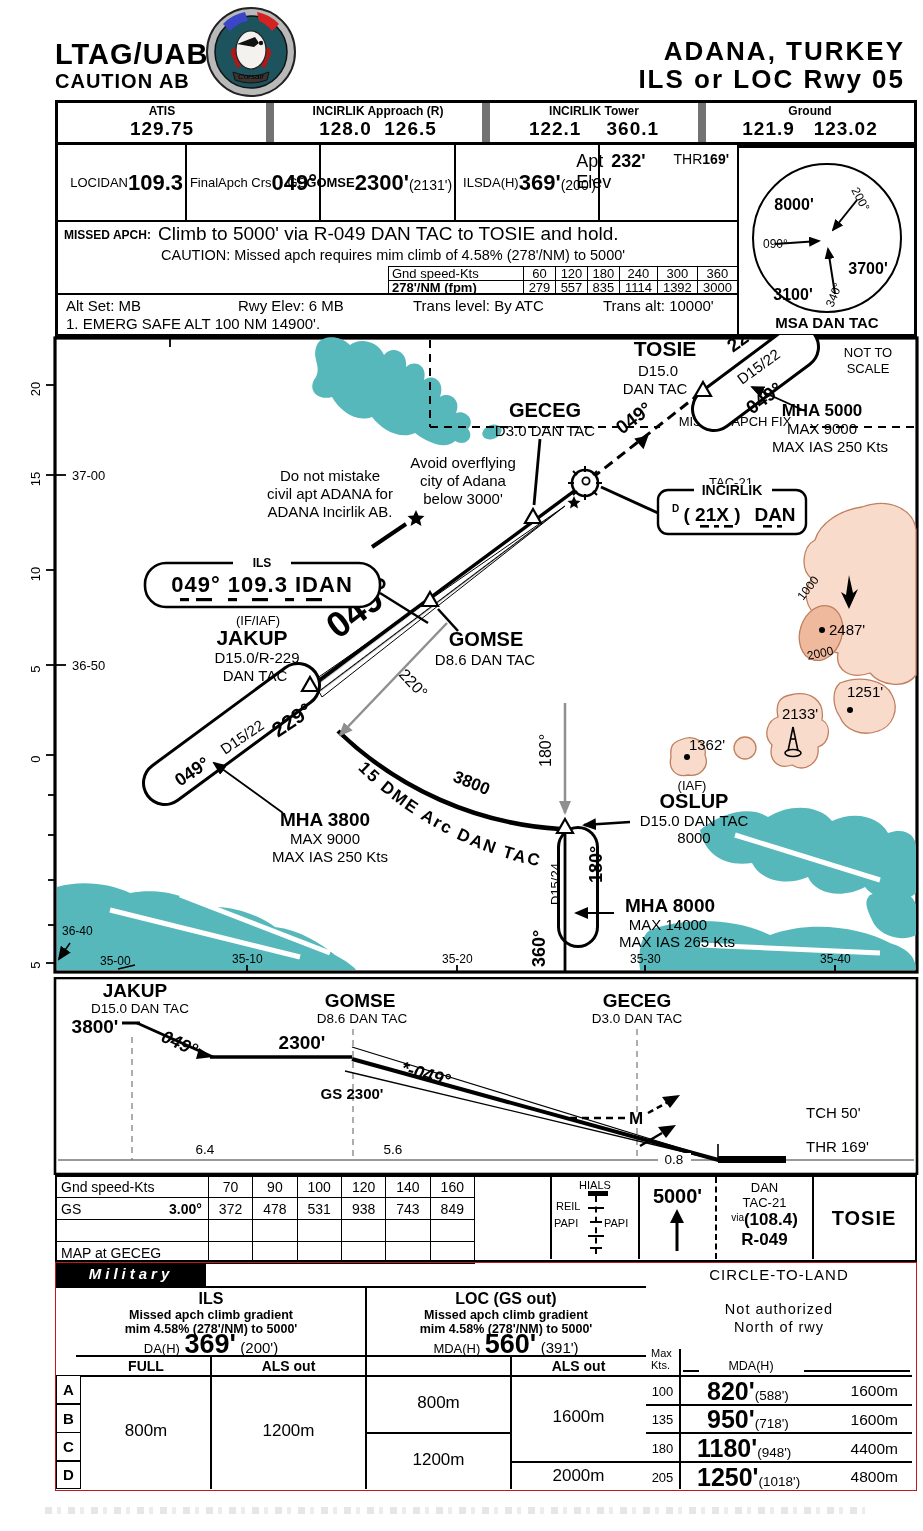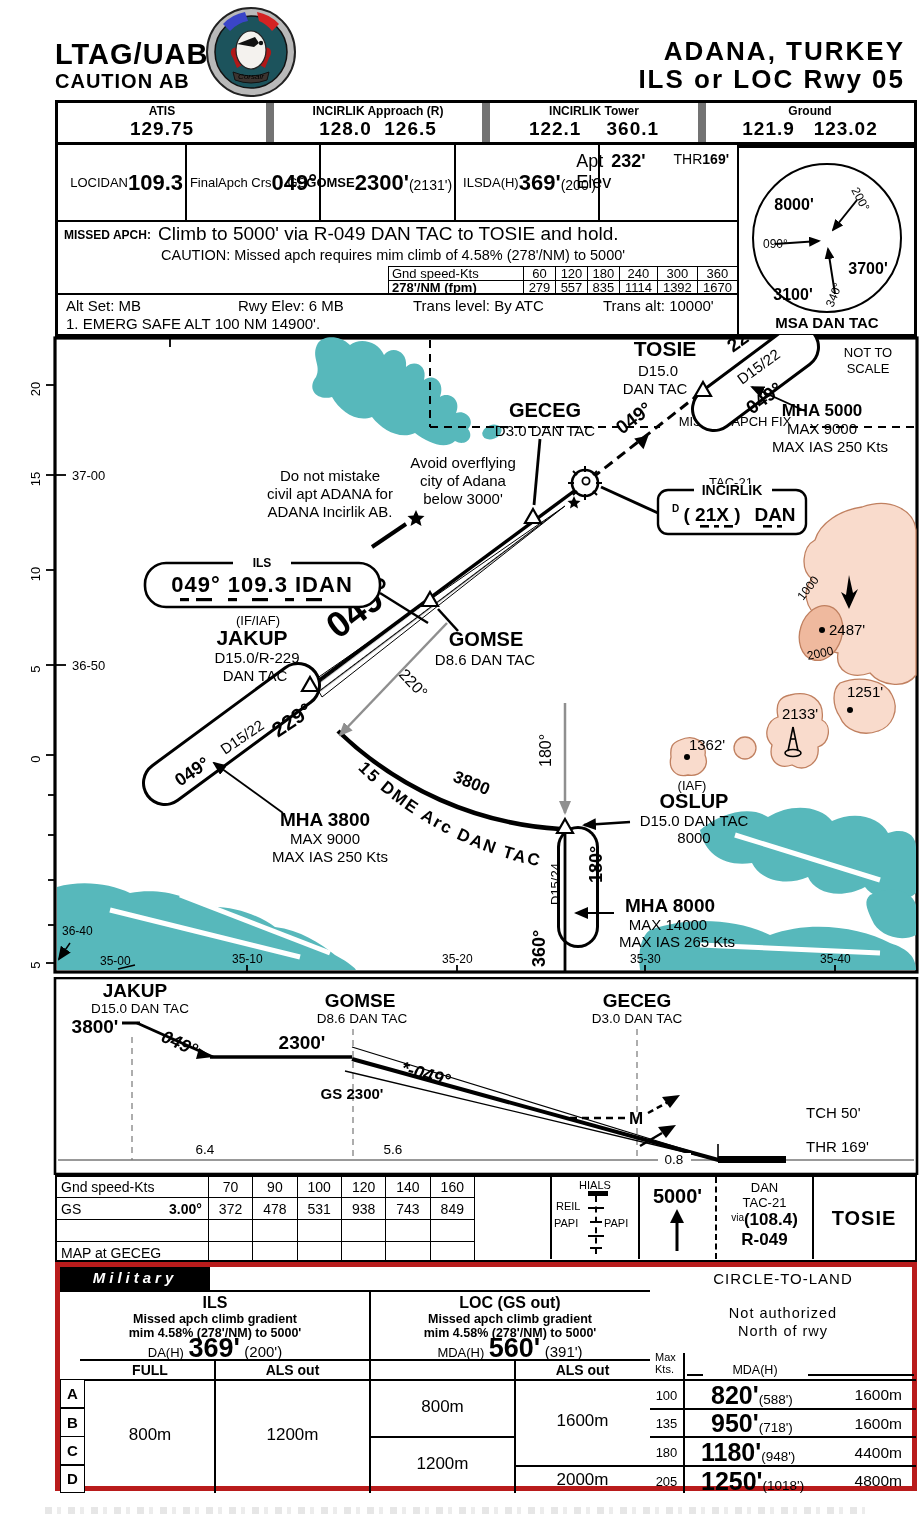--- a/index.html
+++ b/index.html
@@ -41,21 +41,21 @@
   
   #strip{left:55px;top:1175px;width:862px;height:87px;border:2.5px solid #000;box-sizing:border-box;}
   #spdtbl{left:-2px;top:-2px;width:420px;height:89px;border-collapse:collapse;}
   #spdtbl td{border:1.8px solid #000;text-align:center;font-size:14px;padding:0;}
   #spdtbl .lab{text-align:left;padding-left:5px;width:150px;}
   .lightbox{left:493px;top:0;width:90px;height:82px;border-left:2.5px solid #000;border-right:2.5px solid #000;box-sizing:border-box;font-size:11px;}
   .mabox1{left:583px;top:0;width:75px;height:82px;}
   .mabox2{left:658px;top:0;width:97px;height:82px;border-left:2.5px dashed #000;box-sizing:border-box;text-align:center;}
   .mabox3{left:755px;top:0;width:102px;height:82px;border-left:2.5px solid #000;box-sizing:border-box;display:flex;align-items:center;justify-content:center;font-size:20px;font-weight:bold;letter-spacing:1px;}
   
-  #minima{left:55px;top:1262px;width:862px;height:229px;border:5px solid #b91c1c;box-sizing:border-box;}
+  #minima{left:55px;top:1262px;width:862px;height:229px;border:1px solid #b91c1c;box-sizing:border-box;}
   .vline{position:absolute;background:#000;}
   .hline{position:absolute;background:#000;}
   #miltag{left:0;top:0;width:150px;height:23px;background:#000;color:#fff;font-weight:bold;font-style:italic;font-size:15px;letter-spacing:4px;text-align:center;line-height:22px;}
   .catbox{position:absolute;left:0;width:25px;font-size:15px;font-weight:bold;text-align:center;border:1.8px solid #000;box-sizing:border-box;background:#fff;}
   .mval{font-size:17px;}
   .circrow{position:absolute;left:590px;width:266px;height:28.6px;border-top:2px solid #000;display:flex;align-items:center;}
   .ckts{width:33px;text-align:center;font-size:13px;}
   .cmda{font-size:25px;font-weight:bold;margin-left:28px;}
   .cpar{font-size:13.5px;font-weight:normal;}
   .cvis{margin-left:auto;margin-right:14px;font-size:15.5px;}
@@ -153,21 +153,21 @@
         <td>300</td>
         <td>360</td>
       </tr>
       <tr>
         <td class="lab b">278'/NM (fpm)</td>
         <td>279</td>
         <td>557</td>
         <td>835</td>
         <td>1114</td>
         <td>1392</td>
-        <td>1670</td>
+        <td>3000</td>
       </tr>
     </tbody>
       </table>
   </div>
 
   <div class="abs" id="settings" able="false">
     <span class="abs" style="left:8px;top:2px;">Alt Set: MB</span>
     <span class="abs" style="left:180px;top:2px;">Rwy Elev: 6 MB</span>
     <span class="abs" style="left:355px;top:2px;">Trans level: By ATC</span>
     <span class="abs" style="left:545px;top:2px;">Trans alt: 10000'</span>

